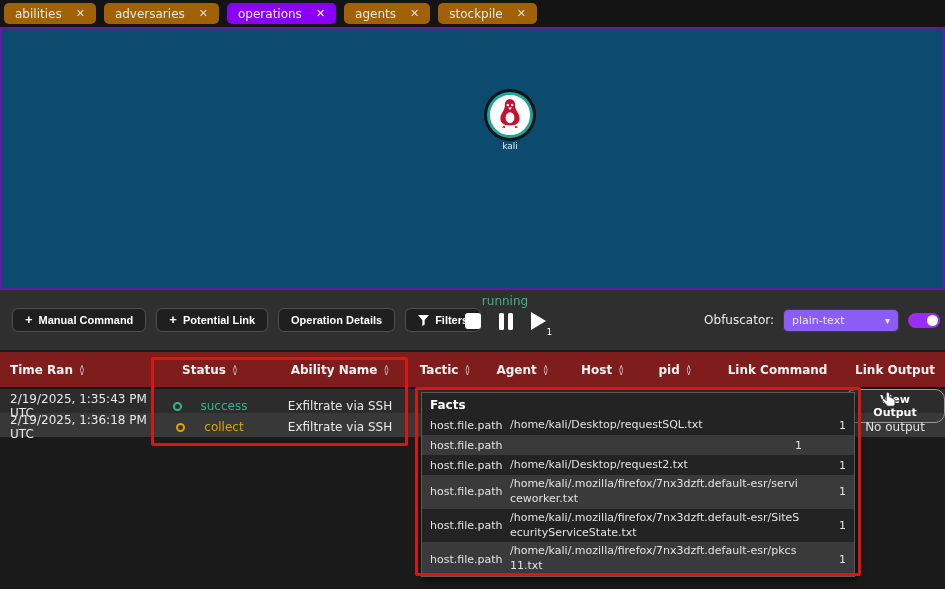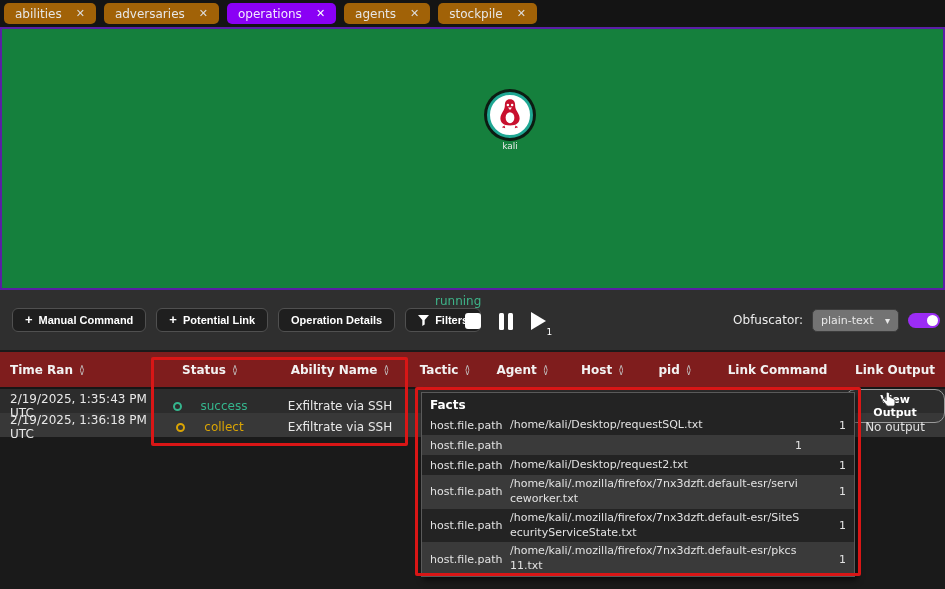--- a/index.html
+++ b/index.html
@@ -11,50 +11,50 @@
   .tabbar { position:absolute; top:0; left:0; width:945px; height:27px;
             background:#141414; display:flex; align-items:center; gap:8px; padding-left:4px; }
   .tab { height:21px; display:flex; align-items:center; gap:14px; padding:0 11px;
          background:#a16207; border-radius:5px; color:#e6e6e6; font-size:12px; cursor:pointer; }
   .tab .close { font-size:11px; color:#dedede; }
   .tab.active { background:#8a00f5; color:#f3e9ff; }
   .tab.active .close { color:#fff; }
 
   
   .graph { position:absolute; top:27px; left:0; width:945px; height:263px;
-           background:#15803d; border:2px solid #5a1fa5; }
+           background:#0c4a6e; border:2px solid #5a1fa5; }
   .node { position:absolute; left:482px; top:63px; width:52px; text-align:center; }
   .node .ring { width:46px; height:46px; margin:0 auto; border-radius:50%;
                 background:#fff; border:3px solid #1fa793; box-shadow:0 0 0 3px rgba(10,10,10,.85);
                 display:flex; align-items:center; justify-content:center; overflow:hidden; }
   .node .lbl { margin-top:3px; font-size:9px; color:#e8e8e8; }
 
   
   .toolbar { position:absolute; top:290px; left:0; width:945px; height:60px; background:#2f2f2f; }
   .tb-left { position:absolute; left:12px; top:0; height:100%; display:flex; align-items:center; gap:10px; }
   .tb-btn { background:#1f1f1f; border:1px solid #505050; border-radius:6px; color:#fff;
             font-size:11px; font-weight:bold; padding:5px 12px; display:flex; align-items:center; gap:6px;
             cursor:pointer; white-space:nowrap; }
   .tb-btn .plus { font-weight:bold; font-size:13px; line-height:10px; }
   .funnel { width:11px; height:11px; display:inline-block; }
 
-  .tb-center { position:absolute; left:435px; top:4px; width:140px; }
+  .tb-center { position:absolute; left:435px; top:4px; width:140px; text-align:center; }
   .run-status { color:#3eb489; font-size:12px; }
   .transport { margin-top:4px; display:flex; align-items:center; justify-content:center; gap:18px; }
   .icon-stop { width:16px; height:16px; background:#fff; border-radius:3px; cursor:pointer; }
   .icon-pause { display:flex; gap:4px; cursor:pointer; }
   .icon-pause i { width:5px; height:17px; background:#fff; border-radius:1.5px; display:block; }
   .icon-play { position:relative; width:0; height:0; border-left:15px solid #fff;
                border-top:9px solid transparent; border-bottom:9px solid transparent; cursor:pointer; }
   .play-count { position:absolute; left:1px; top:6px; color:#fff; font-size:9px; }
 
   .tb-right { position:absolute; right:5px; top:0; height:100%; display:flex; align-items:center; gap:9px; }
   .obf-label { color:#eee; font-size:12px; }
-  .obf-select { background:#737373; border:1px solid #3d3d3d; border-radius:5px; color:#e8e8e8;
-                font-size:11px; padding:4px 8px; width:87px; display:flex; align-items:center;
+  .obf-select { background:#8b5cf6; border:1px solid #3d3d3d; border-radius:5px; color:#e8e8e8;
+                font-size:11px; padding:4px 8px; width:116px; display:flex; align-items:center;
                 justify-content:space-between; cursor:pointer;text-align:right; }
   .obf-select .chev { font-size:10px; font-weight:bold; }
   .toggle { width:32px; height:15px; border-radius:8px; background:#9b2cf5; position:relative; cursor:pointer; }
   .toggle .knob { position:absolute; right:2px; top:2px; width:11px; height:11px; border-radius:50%; background:#fff; }
 
   
   .optable { position:absolute; top:352px; left:0; width:945px; }
   .trow { display:grid; grid-template-columns:150px 120px 140px 70px 85px 75px 70px 135px 100px; align-items:center; }
   .thead { height:37px; background:#7f1d1d; color:#f2f2f2; font-size:12px; font-weight:bold;
            border-bottom:2px solid #161616; }

